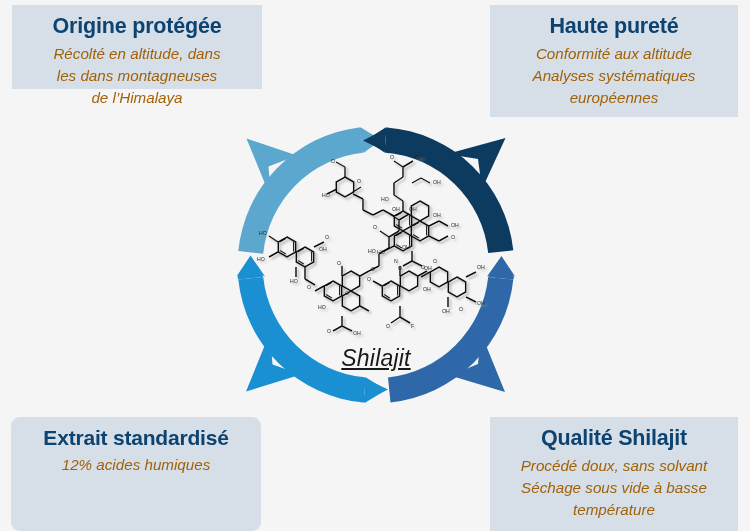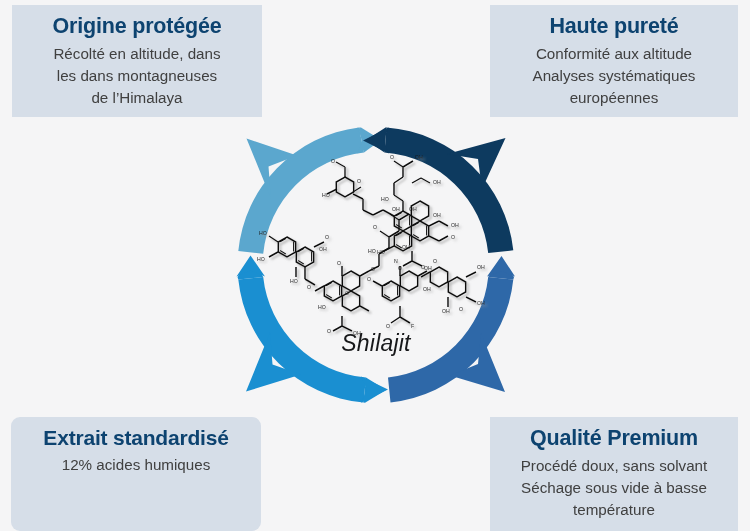--- a/index.html
+++ b/index.html
@@ -31,31 +31,32 @@
     font-size: 21.5px;
     font-weight: bold;
     color: #0d4370;
     line-height: 1.16;
     letter-spacing: -0.2px;
     margin-bottom: 5px;
     white-space: nowrap;
   }
   .info-box .bx-body {
     font-size: 15.2px;
-    color: #404040;
+    font-style: italic;
+    color: #a16207;
     line-height: 1.33;
   }
   .info-box .bx-body p {
     margin: 0;
   }
   .info-box .bx-body p + p {
     margin-top: 2px;
   }
 
-  #box-origine   { left: 12px;  top: 5px;    width: 250px; height: 112px; }
+  #box-origine   { left: 12px;  top: 5px;    width: 250px; height: 84px; }
   #box-purete    { left: 490px; top: 5px;    width: 248px; height: 112px; }
   #box-extrait   { left: 11px;  top: 417px;  width: 250px; height: 114px; border-radius: 9px; }
   #box-qualite   { left: 490px; top: 417px;  width: 248px; height: 114px; }
 
   #box-extrait .bx-title { font-size: 21px; }
 
   
   #cycle-diagram {
     position: absolute;
     left: 231px;
@@ -66,28 +67,29 @@
   #cycle-diagram svg {
     display: block;
     width: 290px;
     height: 292px;
   }
 
   
   #center-label {
     position: absolute;
     left: 231px;
-    top: 330px;
+    top: 345px;
     width: 290px;
     text-align: center;
     font-size: 23px;
     font-style: italic;
     color: #17181a;
     font-family: "Liberation Sans", sans-serif;
     letter-spacing: 0.2px;
+    text-decoration: underline;
   }
 
   
   #molecules {
     position: absolute;
     left: 255px;
     top: 155px;
     width: 240px;
     height: 185px;
     pointer-events: none;
@@ -116,21 +118,21 @@
 </div>
 
 <div class="info-box" id="box-extrait">
   <div class="bx-title">Extrait standardisé</div>
   <div class="bx-body">
     <p>12% acides humiques</p>
   </div>
 </div>
 
 <div class="info-box" id="box-qualite">
-  <div class="bx-title">Qualité Premium</div>
+  <div class="bx-title">Qualité Shilajit</div>
   <div class="bx-body">
     <p>Procédé doux, sans solvant</p>
     <p>Séchage sous vide à basse</p>
     <p>température</p>
   </div>
 </div>
 
 <div id="cycle-diagram">
   <svg viewBox="0 0 290 292" xmlns="http://www.w3.org/2000/svg">
 

